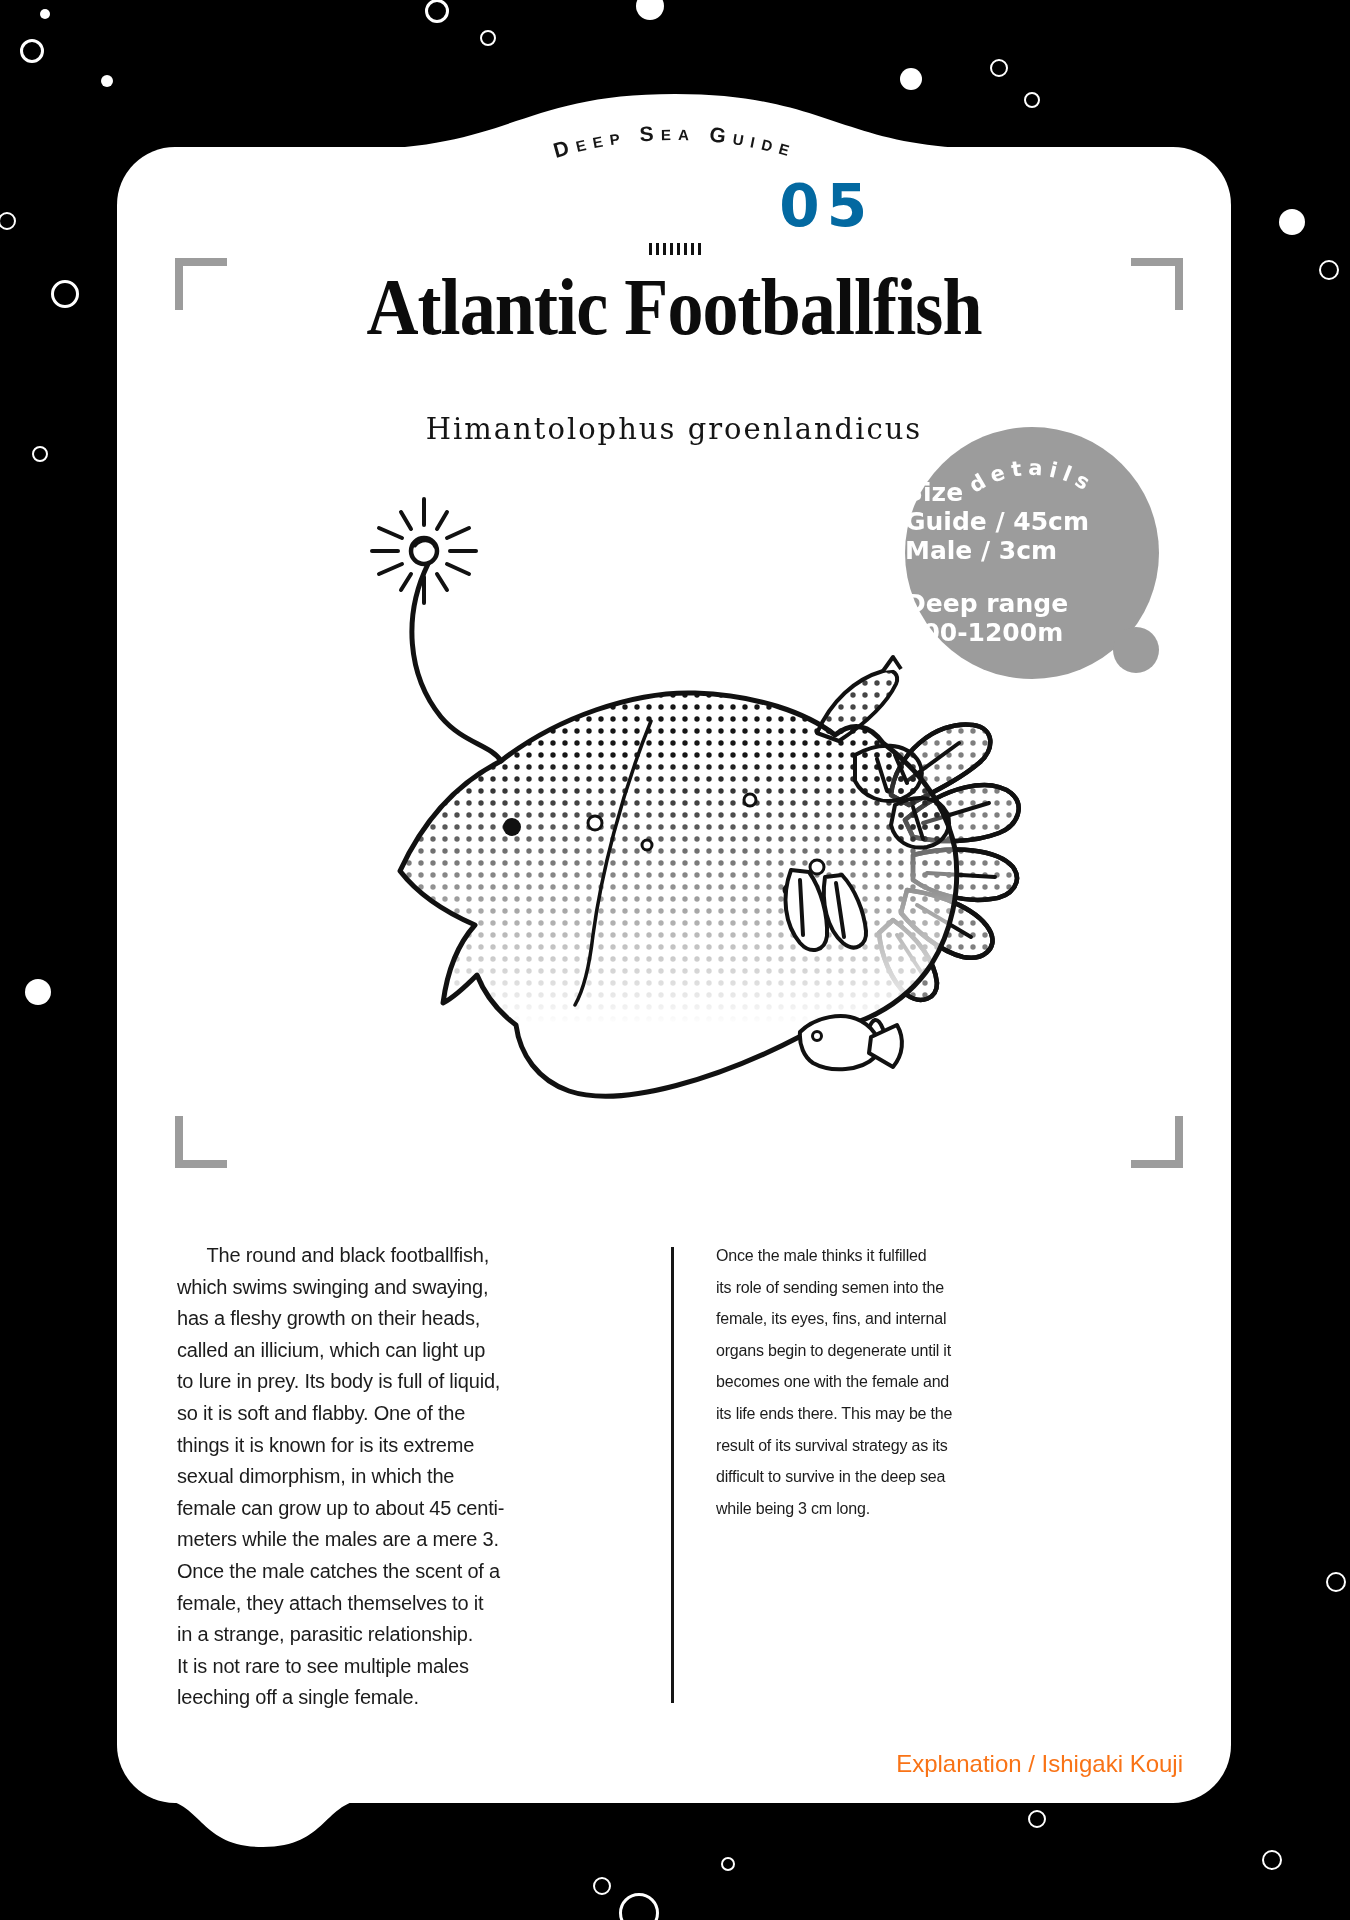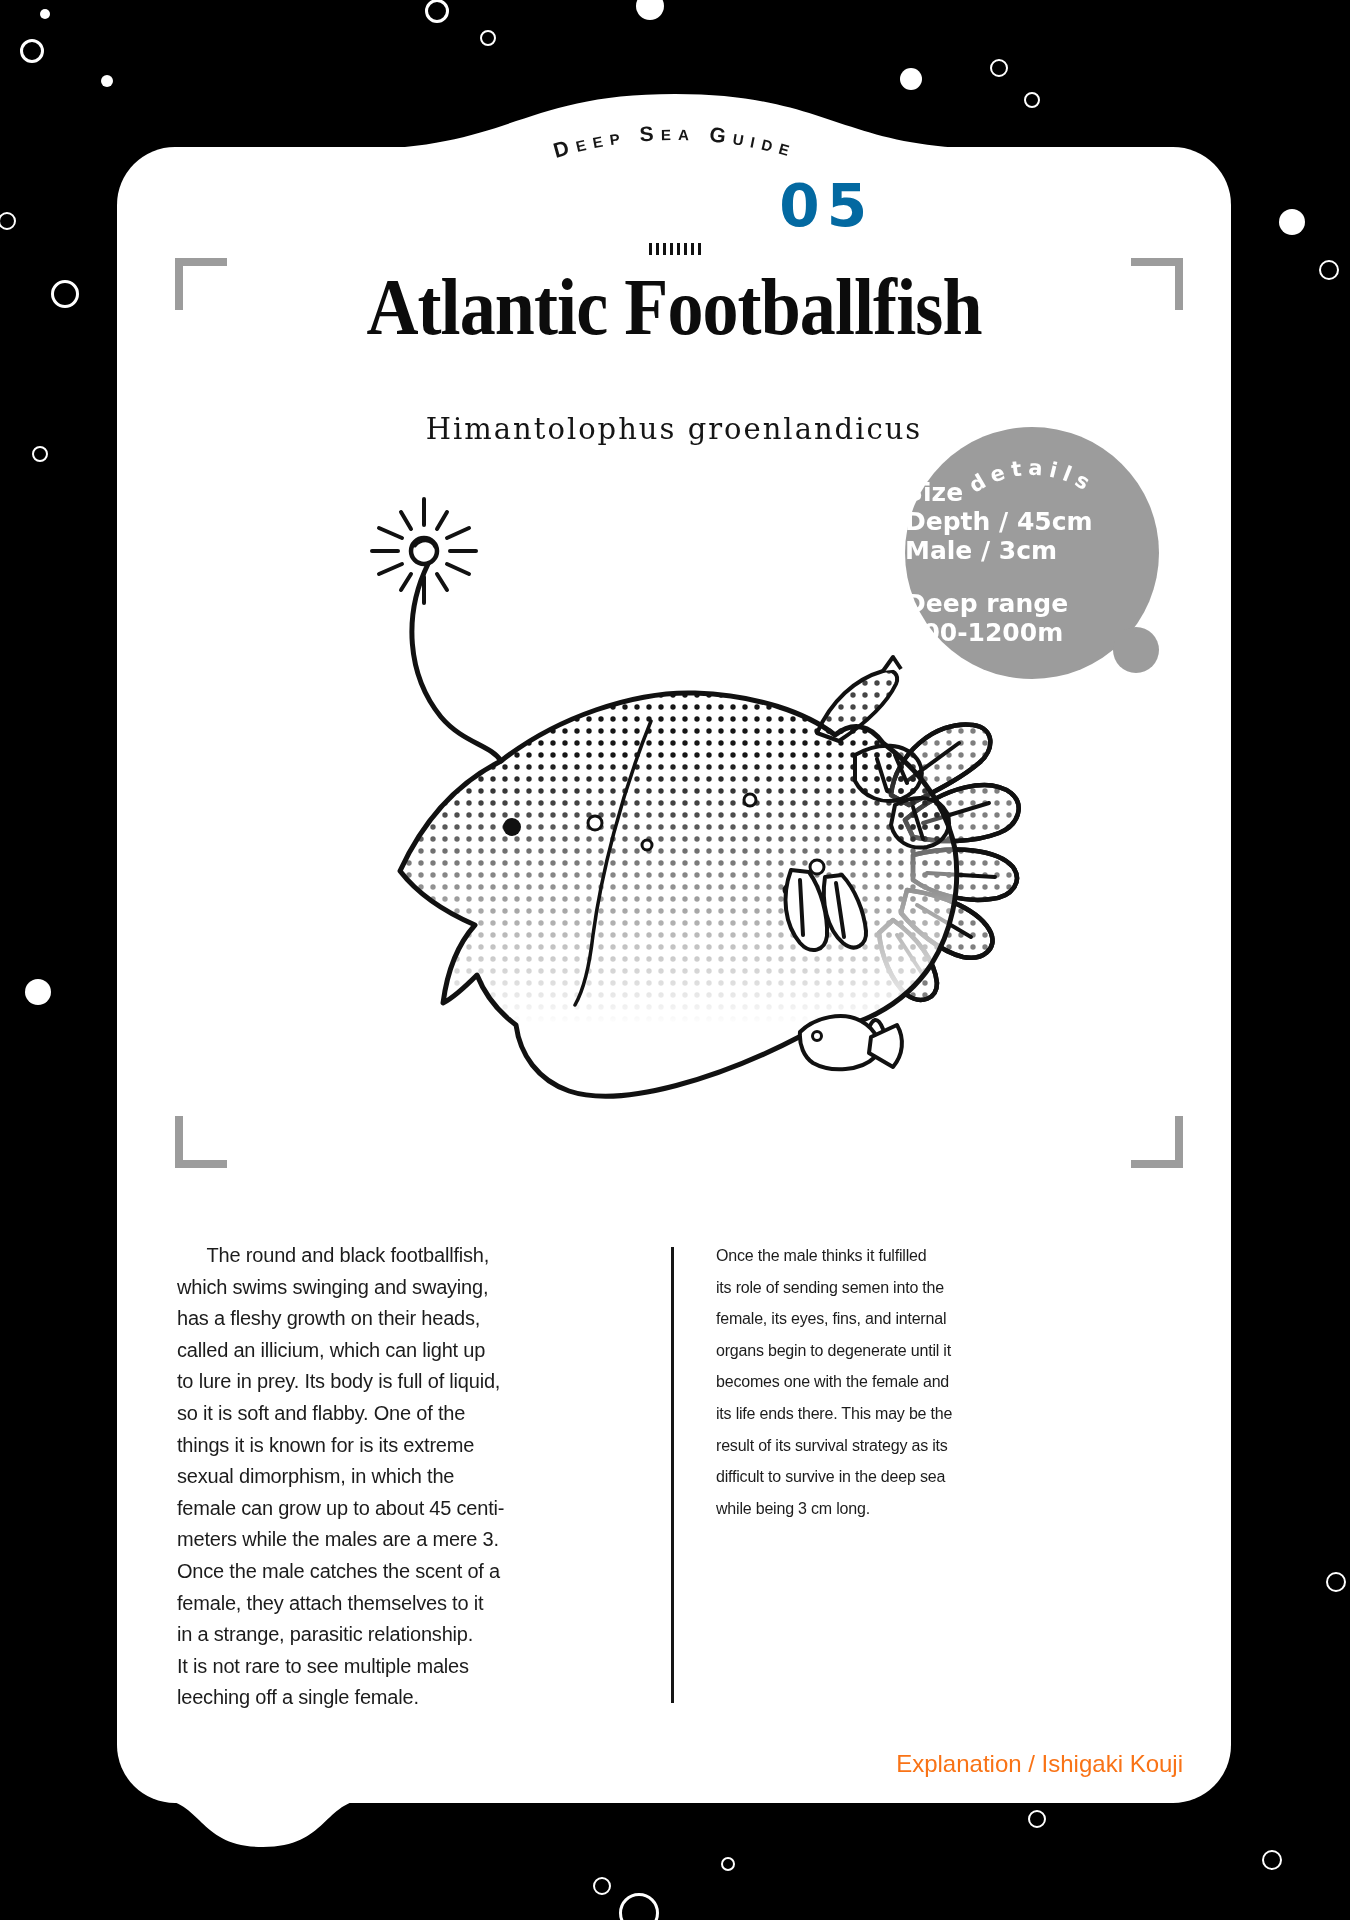--- a/index.html
+++ b/index.html
@@ -114,21 +114,21 @@
   <div id="details-bubble"></div>
   <div id="details-tail"></div>
   <svg id="details-arc" viewBox="0 0 254 254">
     <defs>
         <path id="detailpath" d="M 38,108 A 96,96 0 0 1 216,108" fill="none"></path>
       </defs>
     <text><textPath href="#detailpath" startOffset="50%" text-anchor="middle">details</textPath></text>
   </svg>
   <div id="details-text">
     <div>Size</div>
-    <div>Depth / 45cm</div>
+    <div>Guide / 45cm</div>
     <div>Male / 3cm</div>
     <div class="details-gap"></div>
     <div>Deep range</div>
     <div>600-1200m</div>
   </div>
 
   <svg id="fish" viewBox="0 0 770 700">
     <defs>
       <pattern id="ht" width="12" height="12" patternUnits="userSpaceOnUse">
         <circle cx="6" cy="6" r="2.7" fill="#161616"></circle>

